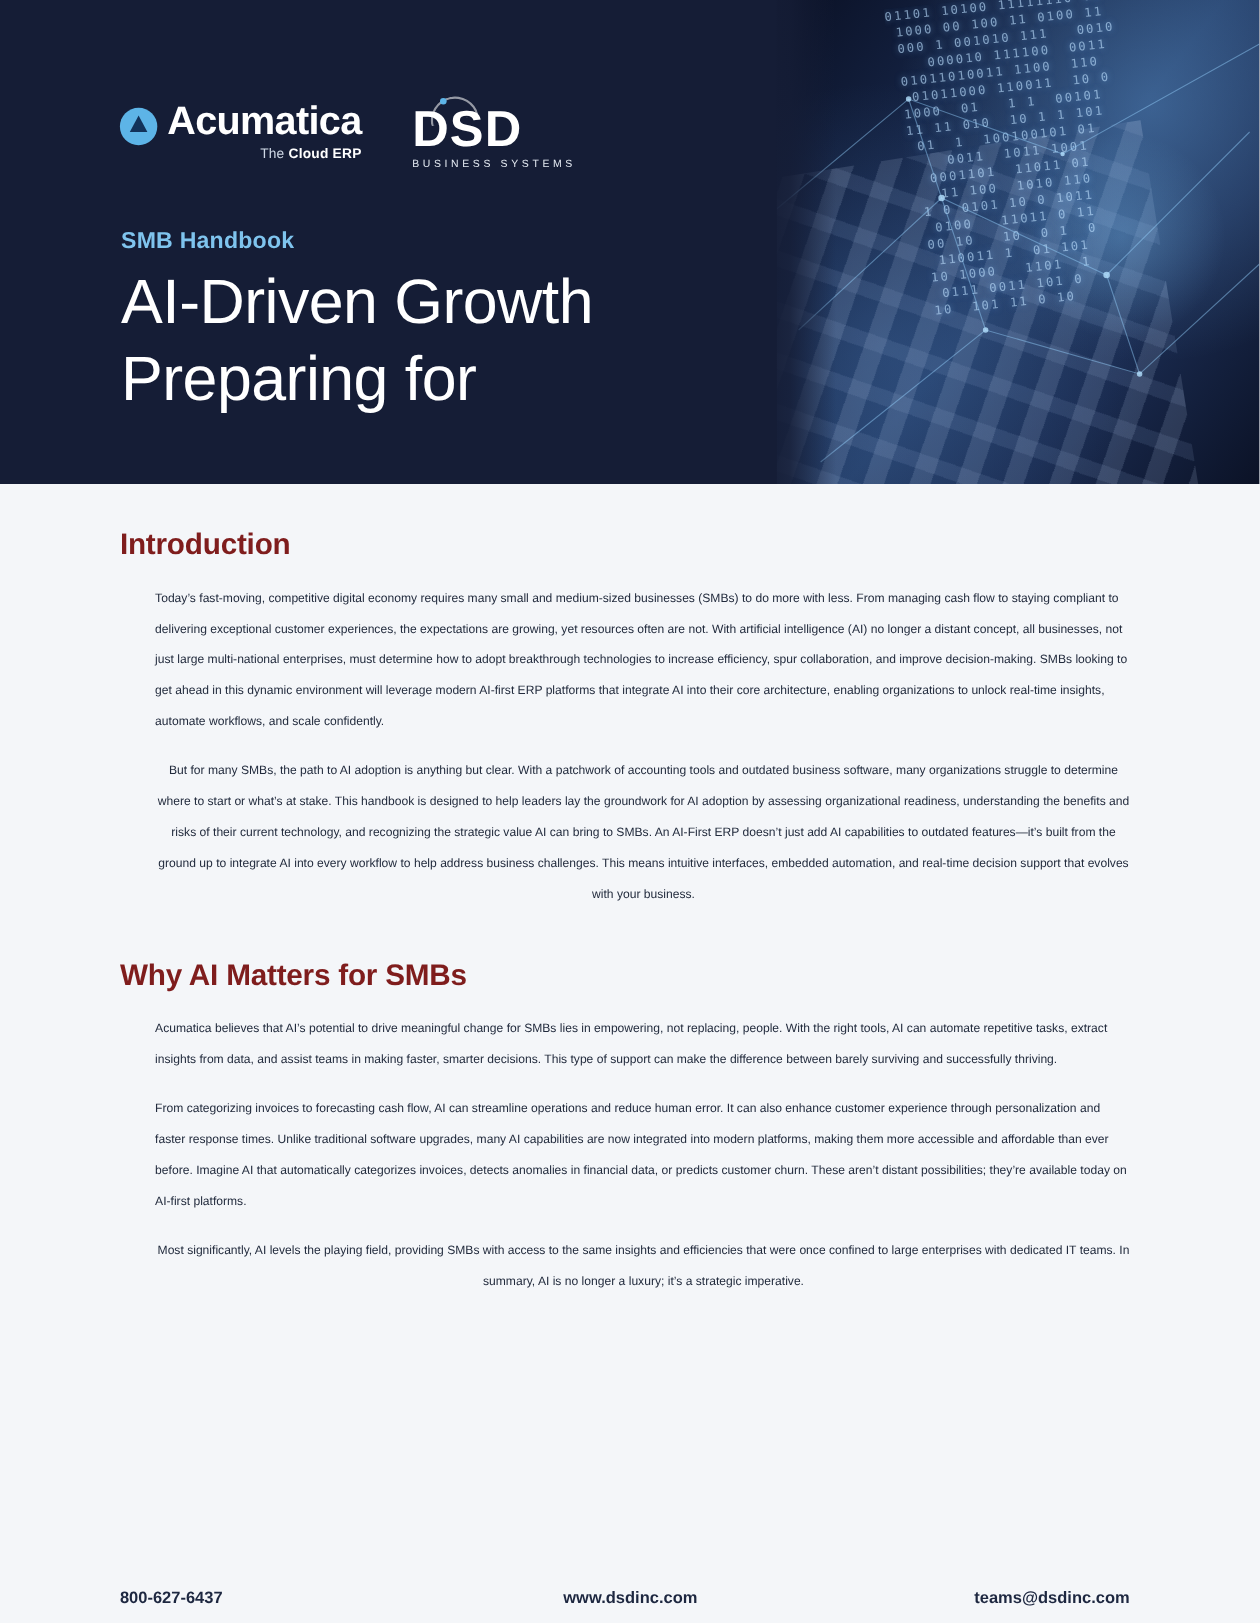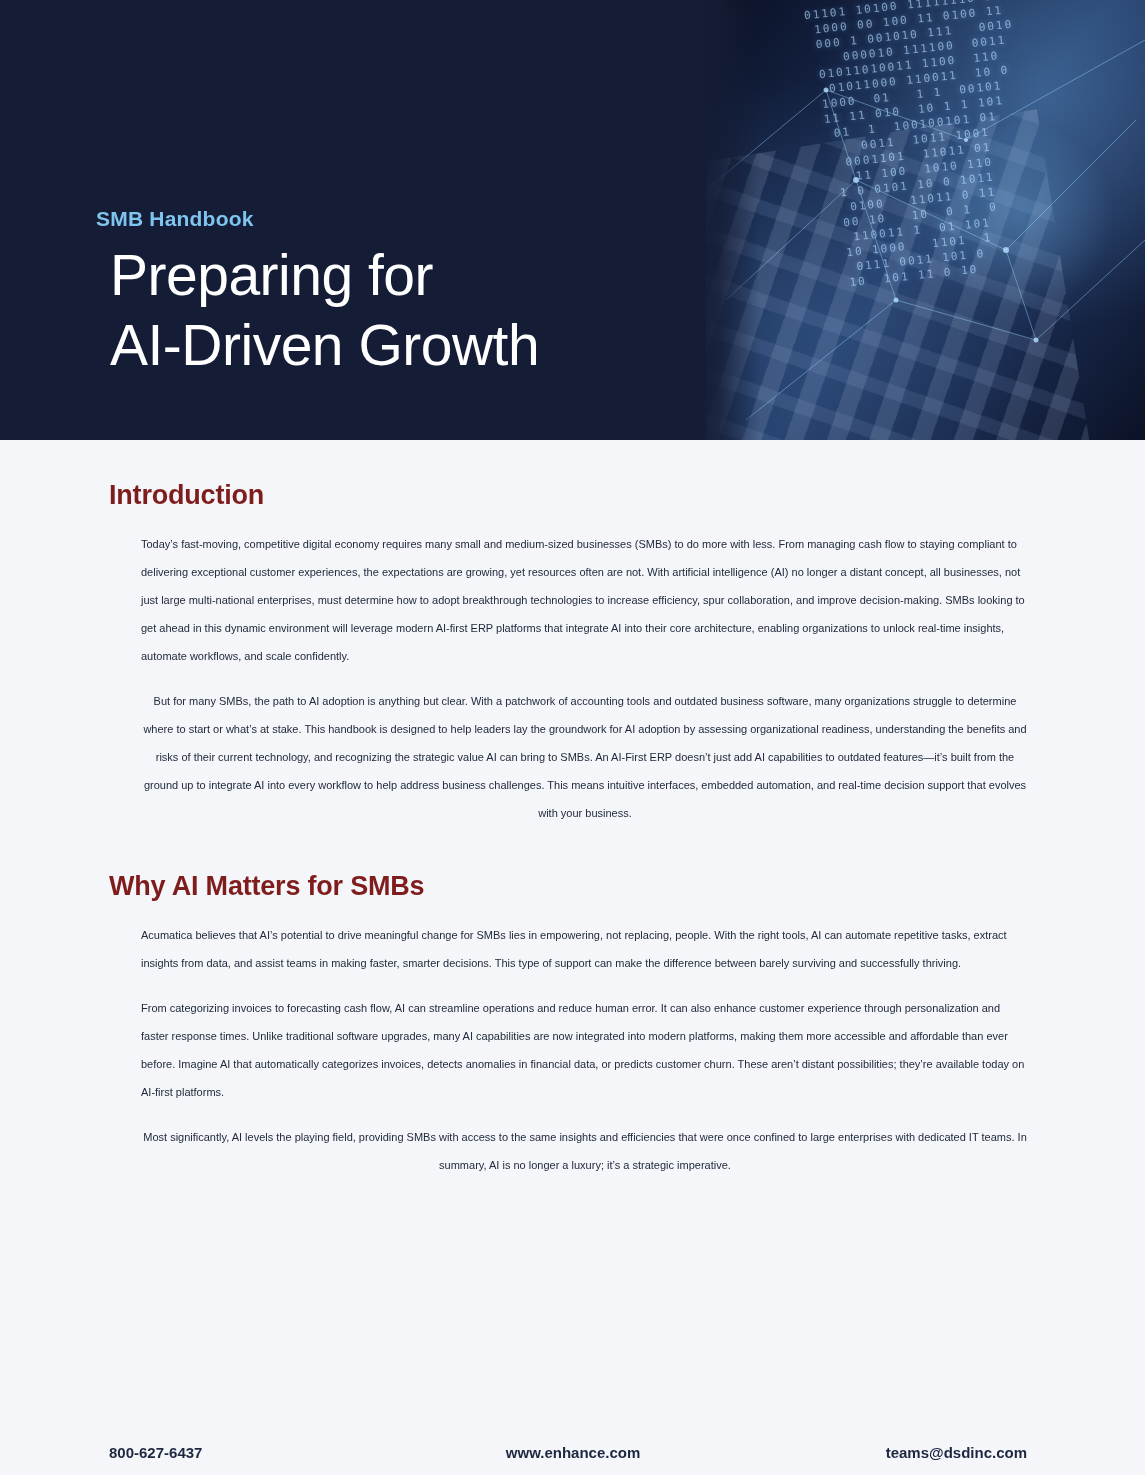--- a/index.html
+++ b/index.html
@@ -172,21 +172,21 @@
   .dsd-sub {
     font-size: 9.5px;
     letter-spacing: 3.3px;
     color: #e5ebf3;
     text-align: center;
     margin-top: 4px;
   }
 
   .eyebrow {
     position: absolute;
-    left: 96px; top: 207px;
+    left: 110px; top: 207px;
     font-size: 21px;
     font-weight: bold;
     color: #7fc4ee;
     letter-spacing: 0.2px;
     z-index: 5;
   }
   .hero-title {
     position: absolute;
     left: 110px; top: 240px;
     font-size: 57px;
@@ -279,25 +279,41 @@
           <circle cx="300" cy="250" r="3"></circle>
           <circle cx="120" cy="90" r="2.5"></circle>
           <circle cx="190" cy="300" r="2.5"></circle>
           <circle cx="330" cy="340" r="2.5"></circle>
           <circle cx="260" cy="140" r="2"></circle>
         </g>
       </svg>
     </div>
     <div class="hero-fade"></div>
 
+    <div class="logos">
+      <div class="acu-logo">
+        <div class="acu-mark"></div>
+        <div class="acu-text">
+          <div class="acu-word">Acumatica</div>
+          <div class="acu-tag"><span>The </span><b>Cloud ERP</b></div>
+        </div>
+      </div>
+
+      <div class="dsd-logo">
+        <div class="dsd-arc"></div>
+        <div class="dsd-dot"></div>
+        <div class="dsd-word">DSD</div>
+        <div class="dsd-sub">BUSINESS SYSTEMS</div>
+      </div>
+    </div>
 
     <div class="eyebrow">SMB Handbook</div>
     <div class="hero-title">
+      <div>AI-Driven Growth</div>
       <div>Preparing for</div>
-      <div>AI-Driven Growth</div>
     </div>
   </div>
 
   <div class="content">
 
     <section>
       <h2 class="section">Introduction</h2>
       <p class="body">Today’s fast-moving, competitive digital economy requires many small and medium-sized businesses (SMBs) to do more with less. From managing cash flow to staying compliant to delivering exceptional customer experiences, the expectations are growing, yet resources often are not. With artificial intelligence (AI) no longer a distant concept, all businesses, not just large multi-national enterprises, must determine how to adopt breakthrough technologies to increase efficiency, spur collaboration, and improve decision-making. SMBs looking to get ahead in this dynamic environment will leverage modern AI-first ERP platforms that integrate AI into their core architecture, enabling organizations to unlock real-time insights, automate workflows, and scale confidently.</p>
       <p class="body">But for many SMBs, the path to AI adoption is anything but clear. With a patchwork of accounting tools and outdated business software, many organizations struggle to determine where to start or what’s at stake. This handbook is designed to help leaders lay the groundwork for AI adoption by assessing organizational readiness, understanding the benefits and risks of their current technology, and recognizing the strategic value AI can bring to SMBs. An AI-First ERP doesn’t just add AI capabilities to outdated features—it’s built from the ground up to integrate AI into every workflow to help address business challenges. This means intuitive interfaces, embedded automation, and real-time decision support that evolves with your business.</p>
     </section>
@@ -306,17 +322,17 @@
       <h2 class="section">Why AI Matters for SMBs</h2>
       <p class="body">Acumatica believes that AI’s potential to drive meaningful change for SMBs lies in empowering, not replacing, people. With the right tools, AI can automate repetitive tasks, extract insights from data, and assist teams in making faster, smarter decisions. This type of support can make the difference between barely surviving and successfully thriving.</p>
       <p class="body">From categorizing invoices to forecasting cash flow, AI can streamline operations and reduce human error. It can also enhance customer experience through personalization and faster response times. Unlike traditional software upgrades, many AI capabilities are now integrated into modern platforms, making them more accessible and affordable than ever before. Imagine AI that automatically categorizes invoices, detects anomalies in financial data, or predicts customer churn. These aren’t distant possibilities; they’re available today on AI-first platforms.</p>
       <p class="body">Most significantly, AI levels the playing field, providing SMBs with access to the same insights and efficiencies that were once confined to large enterprises with dedicated IT teams. In summary, AI is no longer a luxury; it’s a strategic imperative.</p>
     </section>
 
   </div>
 
   <div class="footer">
     <span>800-627-6437</span>
-    <span class="mid">www.enhance.com</span>
+    <span class="mid">www.dsdinc.com</span>
     <span>teams@dsdinc.com</span>
   </div>
 
 </div>
 
 </body></html>

